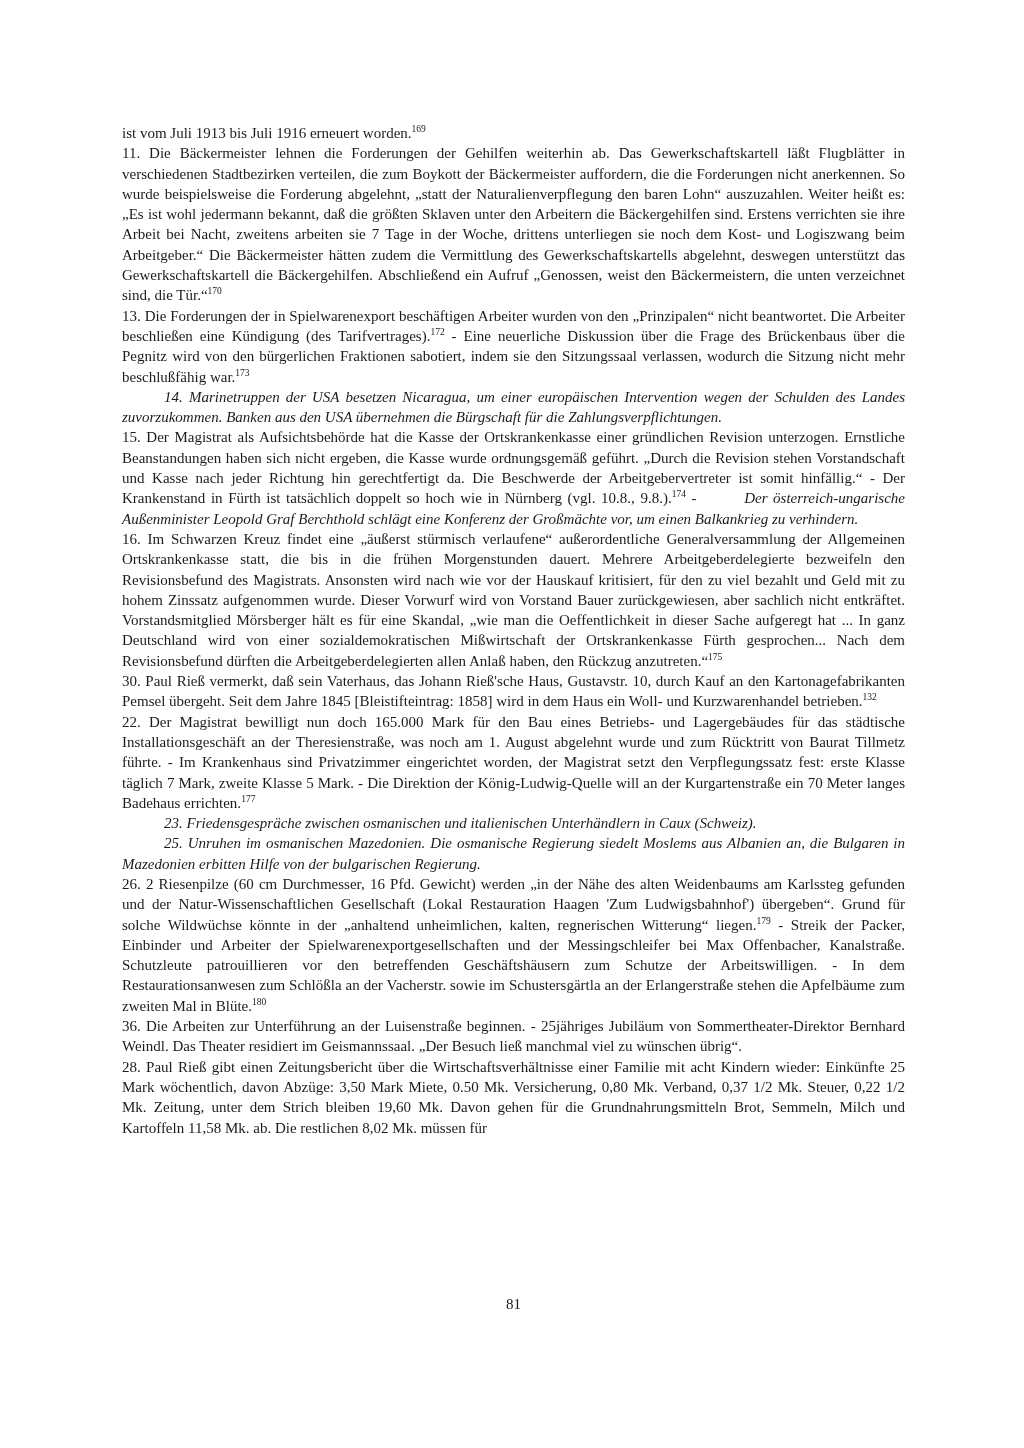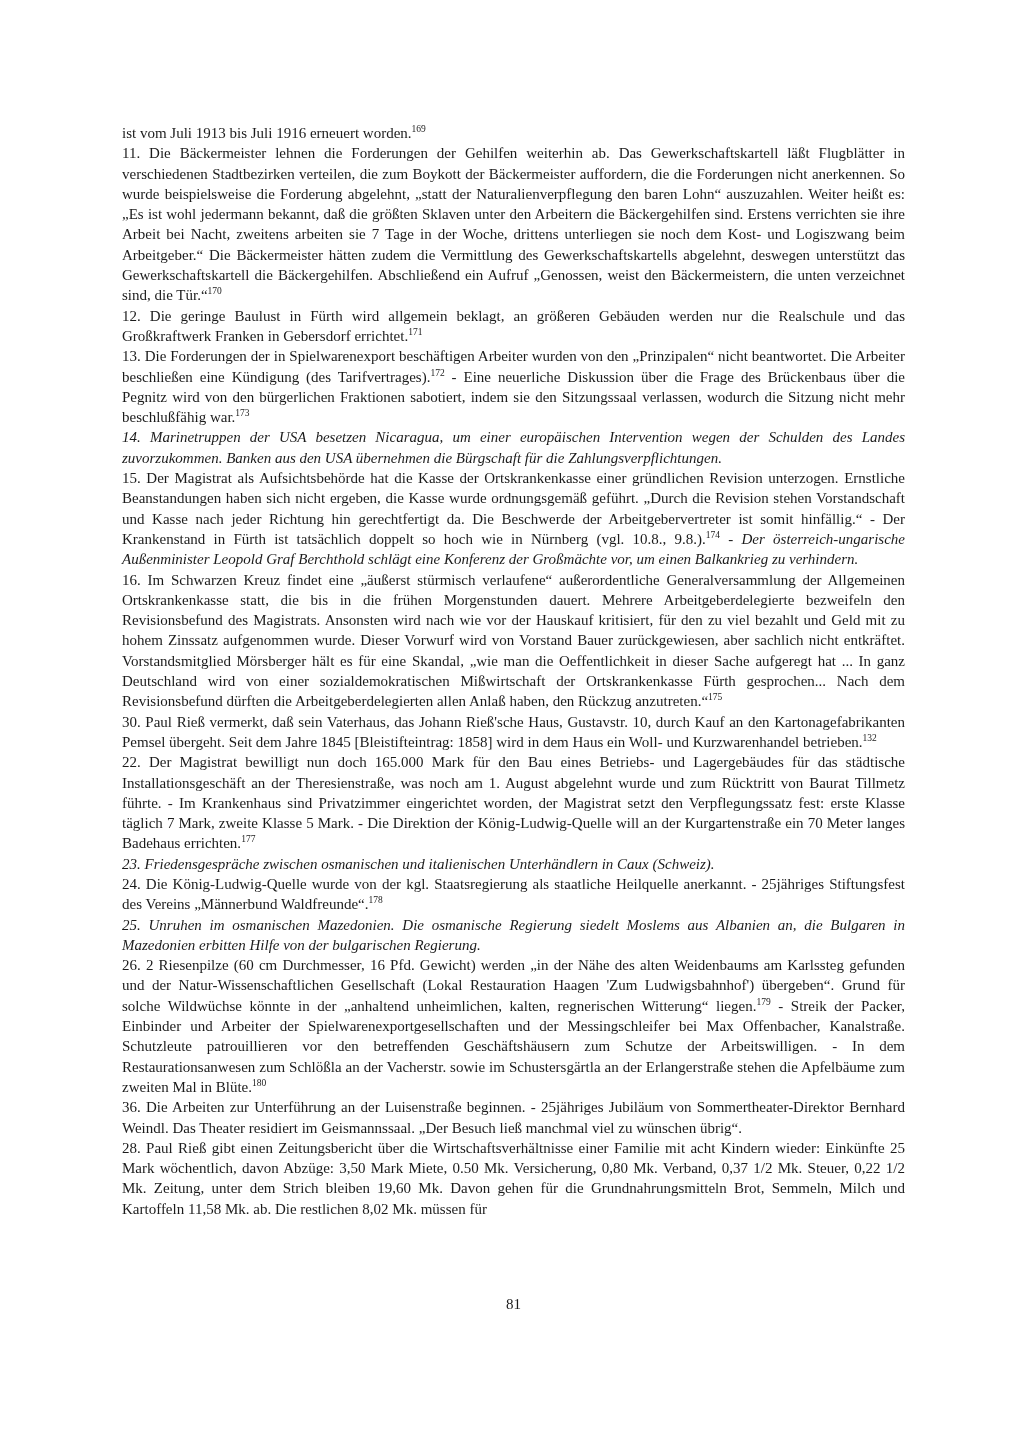--- a/index.html
+++ b/index.html
@@ -26,20 +26,21 @@
     line-height: 20.3px;
     text-align: justify;
     hyphens: none;
   }
   .para {
     margin: 0;
     padding: 0;
   }
   .italic {
     font-style: italic;
+    margin-left: 42px;
   }
   sup {
     font-size: 9.5px;
     line-height: 0;
     vertical-align: baseline;
     position: relative;
     top: -6px;
   }
   .page-number {
     position: absolute;
@@ -51,28 +52,26 @@
     line-height: 20.3px;
   }
 </style>
 </head>
 <body>
 
 <div class="page">
   <div class="text-block">
       <p class="para"><span class="">ist vom Juli 1913 bis Juli 1916 erneuert worden.</span><sup>169</sup></p>
       <p class="para"><span class="">11. Die Bäckermeister lehnen die Forderungen der Gehilfen weiterhin ab. Das Gewerkschaftskartell läßt Flugblätter in verschiedenen Stadtbezirken verteilen, die zum Boykott der Bäckermeister auffordern, die die Forderungen nicht anerkennen. So wurde beispielsweise die Forderung abgelehnt, „statt der Naturalienverpflegung den baren Lohn“ auszuzahlen. Weiter heißt es: „Es ist wohl jedermann bekannt, daß die größten Sklaven unter den Arbeitern die Bäckergehilfen sind. Erstens verrichten sie ihre Arbeit bei Nacht, zweitens arbeiten sie 7 Tage in der Woche, drittens unterliegen sie noch dem Kost- und Logiszwang beim Arbeitgeber.“ Die Bäckermeister hätten zudem die Vermittlung des Gewerkschaftskartells abgelehnt, deswegen unterstützt das Gewerkschaftskartell die Bäckergehilfen. Abschließend ein Aufruf „Genossen, weist den Bäckermeistern, die unten verzeichnet sind, die Tür.“</span><sup>170</sup></p>
-      <p class="para"><span class="">12. Die geringe Baulust in Fürth wird allgemein beklagt, an größeren Gebäuden werden nur die Realschule und das Großkraftwerk Franken in Gebersdorf errichtet.</span><sup>171</sup></p>
       <p class="para"><span class="">13. Die Forderungen der in Spielwarenexport beschäftigen Arbeiter wurden von den „Prinzipalen“ nicht beantwortet. Die Arbeiter beschließen eine Kündigung (des Tarifvertrages).</span><sup>172</sup><span class=""> - Eine neuerliche Diskussion über die Frage des Brückenbaus über die Pegnitz wird von den bürgerlichen Fraktionen sabotiert, indem sie den Sitzungssaal verlassen, wodurch die Sitzung nicht mehr beschlußfähig war.</span><sup>173</sup></p>
       <p class="para"><span class="italic">14. Marinetruppen der USA besetzen Nicaragua, um einer europäischen Intervention wegen der Schulden des Landes zuvorzukommen. Banken aus den USA übernehmen die Bürgschaft für die Zahlungsverpflichtungen.</span></p>
       <p class="para"><span class="">15. Der Magistrat als Aufsichtsbehörde hat die Kasse der Ortskrankenkasse einer gründlichen Revision unterzogen. Ernstliche Beanstandungen haben sich nicht ergeben, die Kasse wurde ordnungsgemäß geführt. „Durch die Revision stehen Vorstandschaft und Kasse nach jeder Richtung hin gerechtfertigt da. Die Beschwerde der Arbeitgebervertreter ist somit hinfällig.“ - Der Krankenstand in Fürth ist tatsächlich doppelt so hoch wie in Nürnberg (vgl. 10.8., 9.8.).</span><sup>174</sup><span class=""> - </span><span class="italic">Der österreich-ungarische Außenminister Leopold Graf Berchthold schlägt eine Konferenz der Großmächte vor, um einen Balkankrieg zu verhindern.</span></p>
       <p class="para"><span class="">16. Im Schwarzen Kreuz findet eine „äußerst stürmisch verlaufene“ außerordentliche Generalversammlung der Allgemeinen Ortskrankenkasse statt, die bis in die frühen Morgenstunden dauert. Mehrere Arbeitgeberdelegierte bezweifeln den Revisionsbefund des Magistrats. Ansonsten wird nach wie vor der Hauskauf kritisiert, für den zu viel bezahlt und Geld mit zu hohem Zinssatz aufgenommen wurde. Dieser Vorwurf wird von Vorstand Bauer zurückgewiesen, aber sachlich nicht entkräftet. Vorstandsmitglied Mörsberger hält es für eine Skandal, „wie man die Oeffentlichkeit in dieser Sache aufgeregt hat ... In ganz Deutschland wird von einer sozialdemokratischen Mißwirtschaft der Ortskrankenkasse Fürth gesprochen... Nach dem Revisionsbefund dürften die Arbeitgeberdelegierten allen Anlaß haben, den Rückzug anzutreten.“</span><sup>175</sup></p>
       <p class="para"><span class="">30. Paul Rieß vermerkt, daß sein Vaterhaus, das Johann Rieß'sche Haus, Gustavstr. 10, durch Kauf an den Kartonagefabrikanten Pemsel übergeht. Seit dem Jahre 1845 [Bleistifteintrag: 1858] wird in dem Haus ein Woll- und Kurzwarenhandel betrieben.</span><sup>132</sup></p>
       <p class="para"><span class="">22. Der Magistrat bewilligt nun doch 165.000 Mark für den Bau eines Betriebs- und Lagergebäudes für das städtische Installationsgeschäft an der Theresienstraße, was noch am 1. August abgelehnt wurde und zum Rücktritt von Baurat Tillmetz führte. - Im Krankenhaus sind Privatzimmer eingerichtet worden, der Magistrat setzt den Verpflegungssatz fest: erste Klasse täglich 7 Mark, zweite Klasse 5 Mark. - Die Direktion der König-Ludwig-Quelle will an der Kurgartenstraße ein 70 Meter langes Badehaus errichten.</span><sup>177</sup></p>
       <p class="para"><span class="italic">23. Friedensgespräche zwischen osmanischen und italienischen Unterhändlern in Caux (Schweiz).</span></p>
-      <p class="para"><span class="">24. Die König-Ludwig-Quelle wurde von der kgl. Staatsregierung als staatliche Heilquelle anerkannt. - 25jähriges Stiftungsfest des Vereins „Männerbund Waldfreunde“.</span><sup>178</sup></p>
       <p class="para"><span class="italic">25. Unruhen im osmanischen Mazedonien. Die osmanische Regierung siedelt Moslems aus Albanien an, die Bulgaren in Mazedonien erbitten Hilfe von der bulgarischen Regierung.</span></p>
       <p class="para"><span class="">26. 2 Riesenpilze (60 cm Durchmesser, 16 Pfd. Gewicht) werden „in der Nähe des alten Weidenbaums am Karlssteg gefunden und der Natur-Wissenschaftlichen Gesellschaft (Lokal Restauration Haagen 'Zum Ludwigsbahnhof') übergeben“. Grund für solche Wildwüchse könnte in der „anhaltend unheimlichen, kalten, regnerischen Witterung“ liegen.</span><sup>179</sup><span class=""> - Streik der Packer, Einbinder und Arbeiter der Spielwarenexportgesellschaften und der Messingschleifer bei Max Offenbacher, Kanalstraße. Schutzleute patrouillieren vor den betreffenden Geschäftshäusern zum Schutze der Arbeitswilligen. - In dem Restaurationsanwesen zum Schlößla an der Vacherstr. sowie im Schustersgärtla an der Erlangerstraße stehen die Apfelbäume zum zweiten Mal in Blüte.</span><sup>180</sup></p>
       <p class="para"><span class="">36. Die Arbeiten zur Unterführung an der Luisenstraße beginnen. - 25jähriges Jubiläum von Sommertheater-Direktor Bernhard Weindl. Das Theater residiert im Geismannssaal. „Der Besuch ließ manchmal viel zu wünschen übrig“.</span></p>
       <p class="para"><span class="">28. Paul Rieß gibt einen Zeitungsbericht über die Wirtschaftsverhältnisse einer Familie mit acht Kindern wieder: Einkünfte 25 Mark wöchentlich, davon Abzüge: 3,50 Mark Miete, 0.50 Mk. Versicherung, 0,80 Mk. Verband, 0,37 1/2 Mk. Steuer, 0,22 1/2 Mk. Zeitung, unter dem Strich bleiben 19,60 Mk. Davon gehen für die Grundnahrungsmitteln Brot, Semmeln, Milch und Kartoffeln 11,58 Mk. ab. Die restlichen 8,02 Mk. müssen für</span></p>
     </div>
   <div class="page-number">81</div>
 </div>
 
 </body></html>

